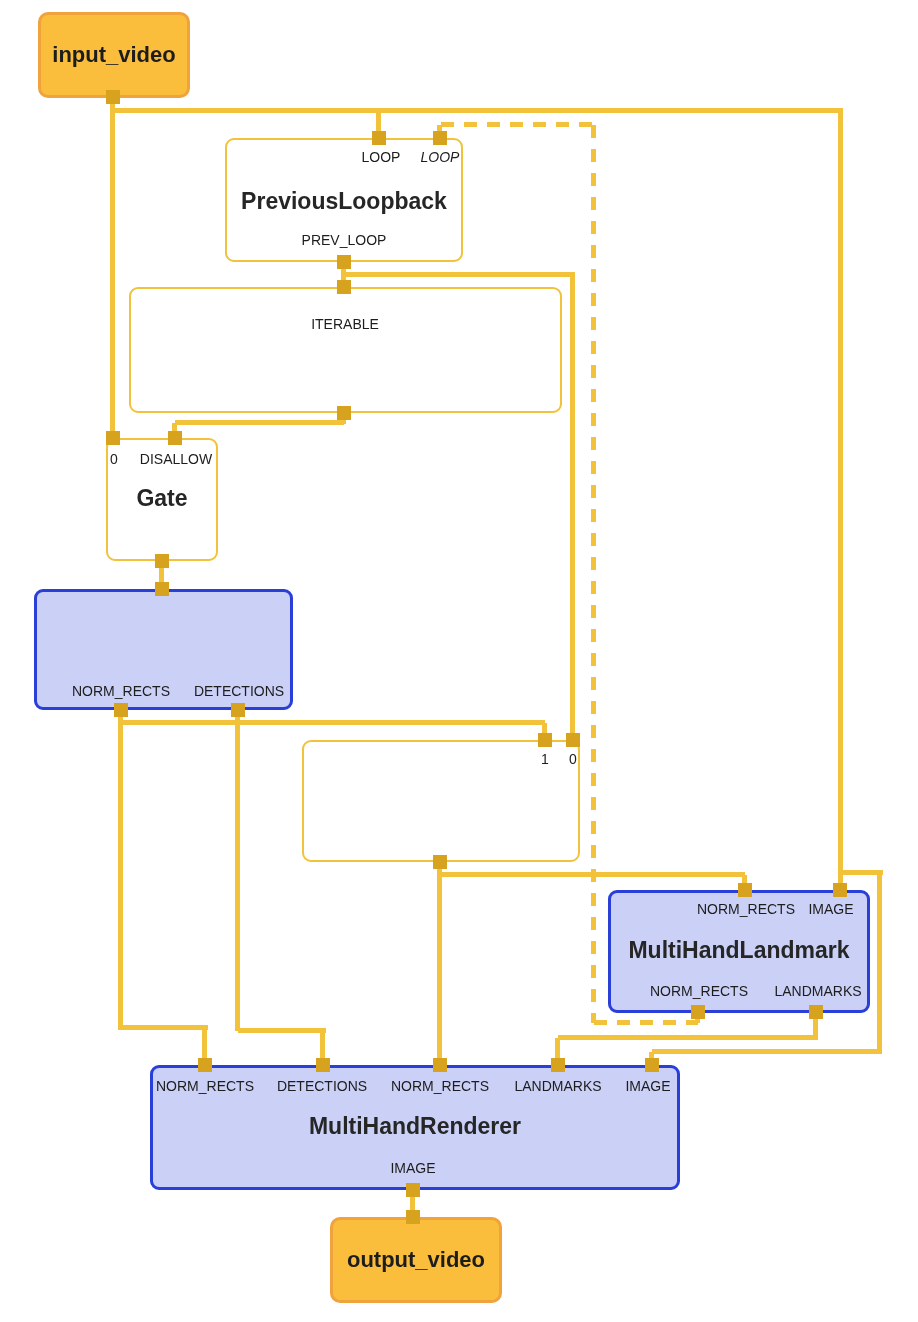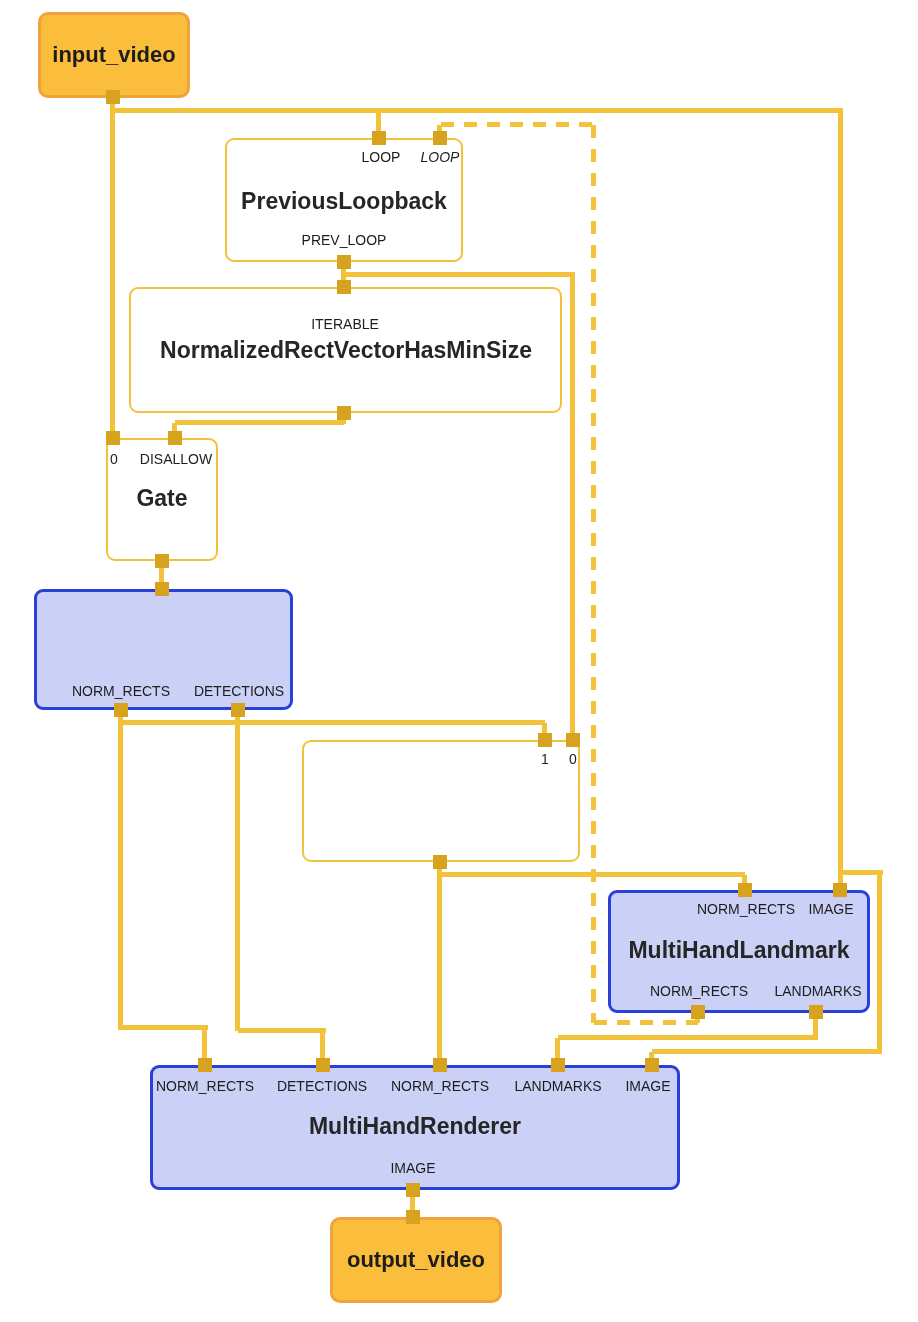--- a/index.html
+++ b/index.html
@@ -69,21 +69,20 @@
   </div>
 
   <div class="node calc" style="left:225px;top:138px;width:238px;height:124px;"></div>
   <span class="plabel" style="left:381px;top:157px;">LOOP</span>
   <span class="plabel" style="left:440px;top:157px;font-style:italic;">LOOP</span>
   <span class="ntitle" style="left:344px;top:201px;">PreviousLoopback</span>
   <span class="plabel" style="left:344px;top:240px;">PREV_LOOP</span>
 
   <div class="node calc" style="left:129px;top:287px;width:433px;height:126px;"></div>
   <span class="plabel" style="left:345px;top:306px;margin-top:18px;">ITERABLE</span>
-  <span class="ntitle" style="left:346px;top:350px;">NormalizedRectVectorHasMinSize</span>
 
   <div class="node calc" style="left:106px;top:438px;width:112px;height:123px;"></div>
   <span class="plabel" style="left:114px;top:459px;">0</span>
   <span class="plabel" style="left:176px;top:459px;">DISALLOW</span>
   <span class="ntitle" style="left:162px;top:498px;">Gate</span>
 
   <div class="node sub" style="left:34px;top:589px;width:259px;height:121px;"></div>
   <span class="plabel" style="left:121px;top:691px;">NORM_RECTS</span>
   <span class="plabel" style="left:239px;top:691px;">DETECTIONS</span>
 

